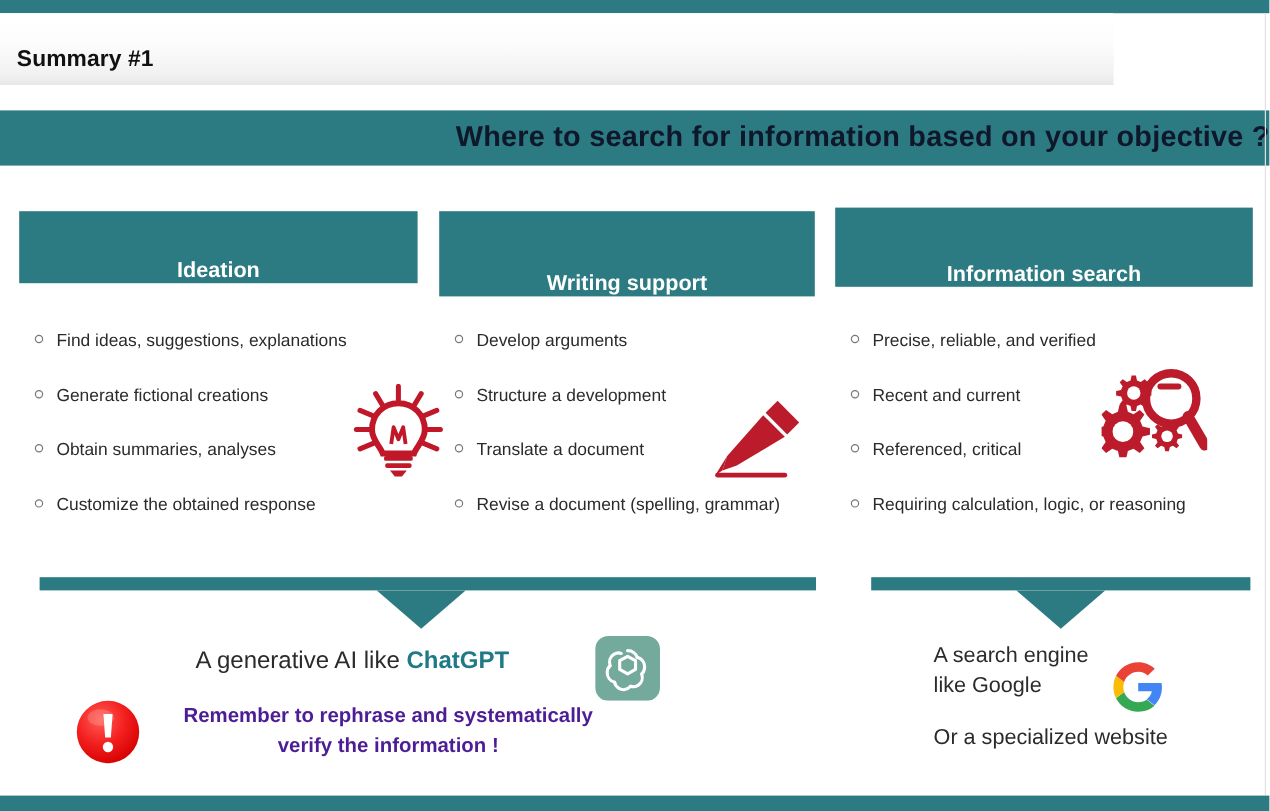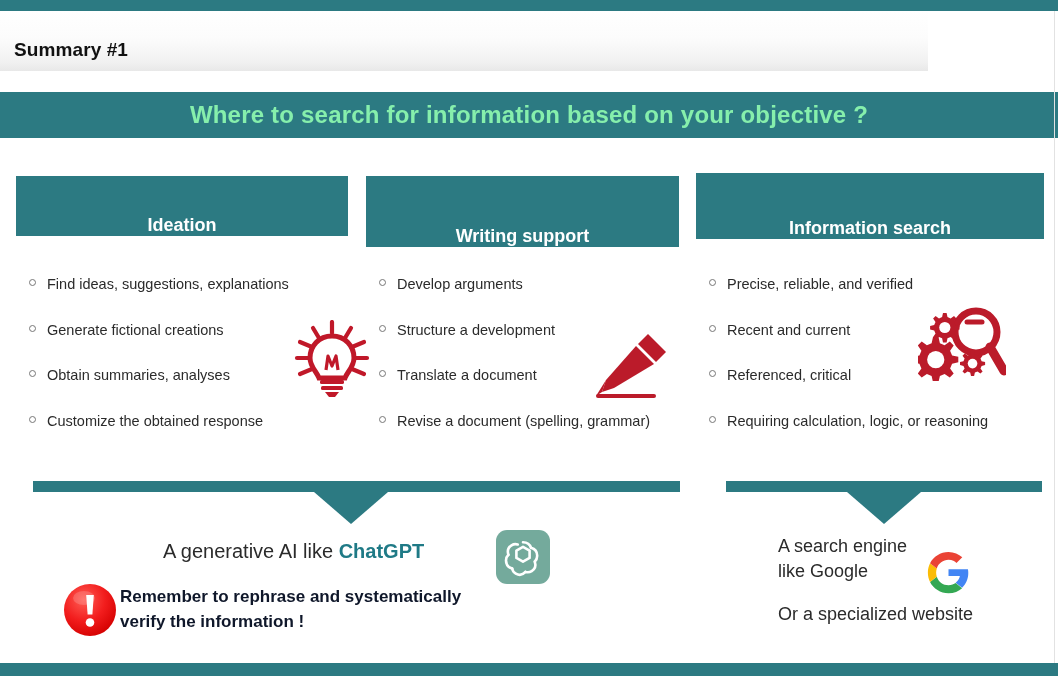--- a/index.html
+++ b/index.html
@@ -22,22 +22,22 @@
     position:absolute;left:14px;top:28px;
     font-size:19px;font-weight:bold;color:#111;letter-spacing:.1px;
   }
   .whitegap{position:absolute;left:0;top:71px;width:1058px;height:21px;background:#fff;}
   .rightedge{position:absolute;right:3px;top:11px;width:1px;height:652px;background:#e2e2e2;}
   .bottombar{position:absolute;left:0;top:663px;width:1058px;height:13px;background:#2c7a82;}
 
   
   .banner{
     position:absolute;left:0;top:92px;width:1058px;height:46px;
-    background:#2c7a82;color:#86efac;
-    display:flex;align-items:center;justify-content:center;
+    background:#2c7a82;color:#0f172a;
+    display:flex;align-items:center;justify-content:flex-end;
     font-size:24px;font-weight:bold;letter-spacing:.2px;
   }
 
   
   .col{position:absolute;top:150px;}
   .col1{left:16px;width:332px;}
   .col2{left:366px;width:313px;}
   .col3{left:696px;width:348px;}
 
   .colhead{
@@ -85,22 +85,22 @@
   .arrow-right .arrow-tip{left:121px;}
 
   
   .bl-line1{
     position:absolute;left:163px;top:540px;
     font-size:20px;color:#2b2b2b;white-space:nowrap;
   }
   .bl-line1 .brand{color:#1f7a86;font-weight:bold;}
   .bl-warn{
     position:absolute;left:120px;top:584px;width:407px;
-    text-align:left;
-    font-size:17px;font-weight:bold;color:#0f172a;line-height:25px;
+    text-align:center;
+    font-size:17px;font-weight:bold;color:#4c1d95;line-height:25px;
   }
   .logo-chatgpt{position:absolute;left:496px;top:530px;width:54px;height:54px;}
   .logo-excl{position:absolute;left:63px;top:583px;width:54px;height:54px;}
 
   .br-line1{
     position:absolute;left:778px;top:534px;
     font-size:18px;color:#2b2b2b;line-height:25px;
   }
   .br-line2{
     position:absolute;left:778px;top:604px;

